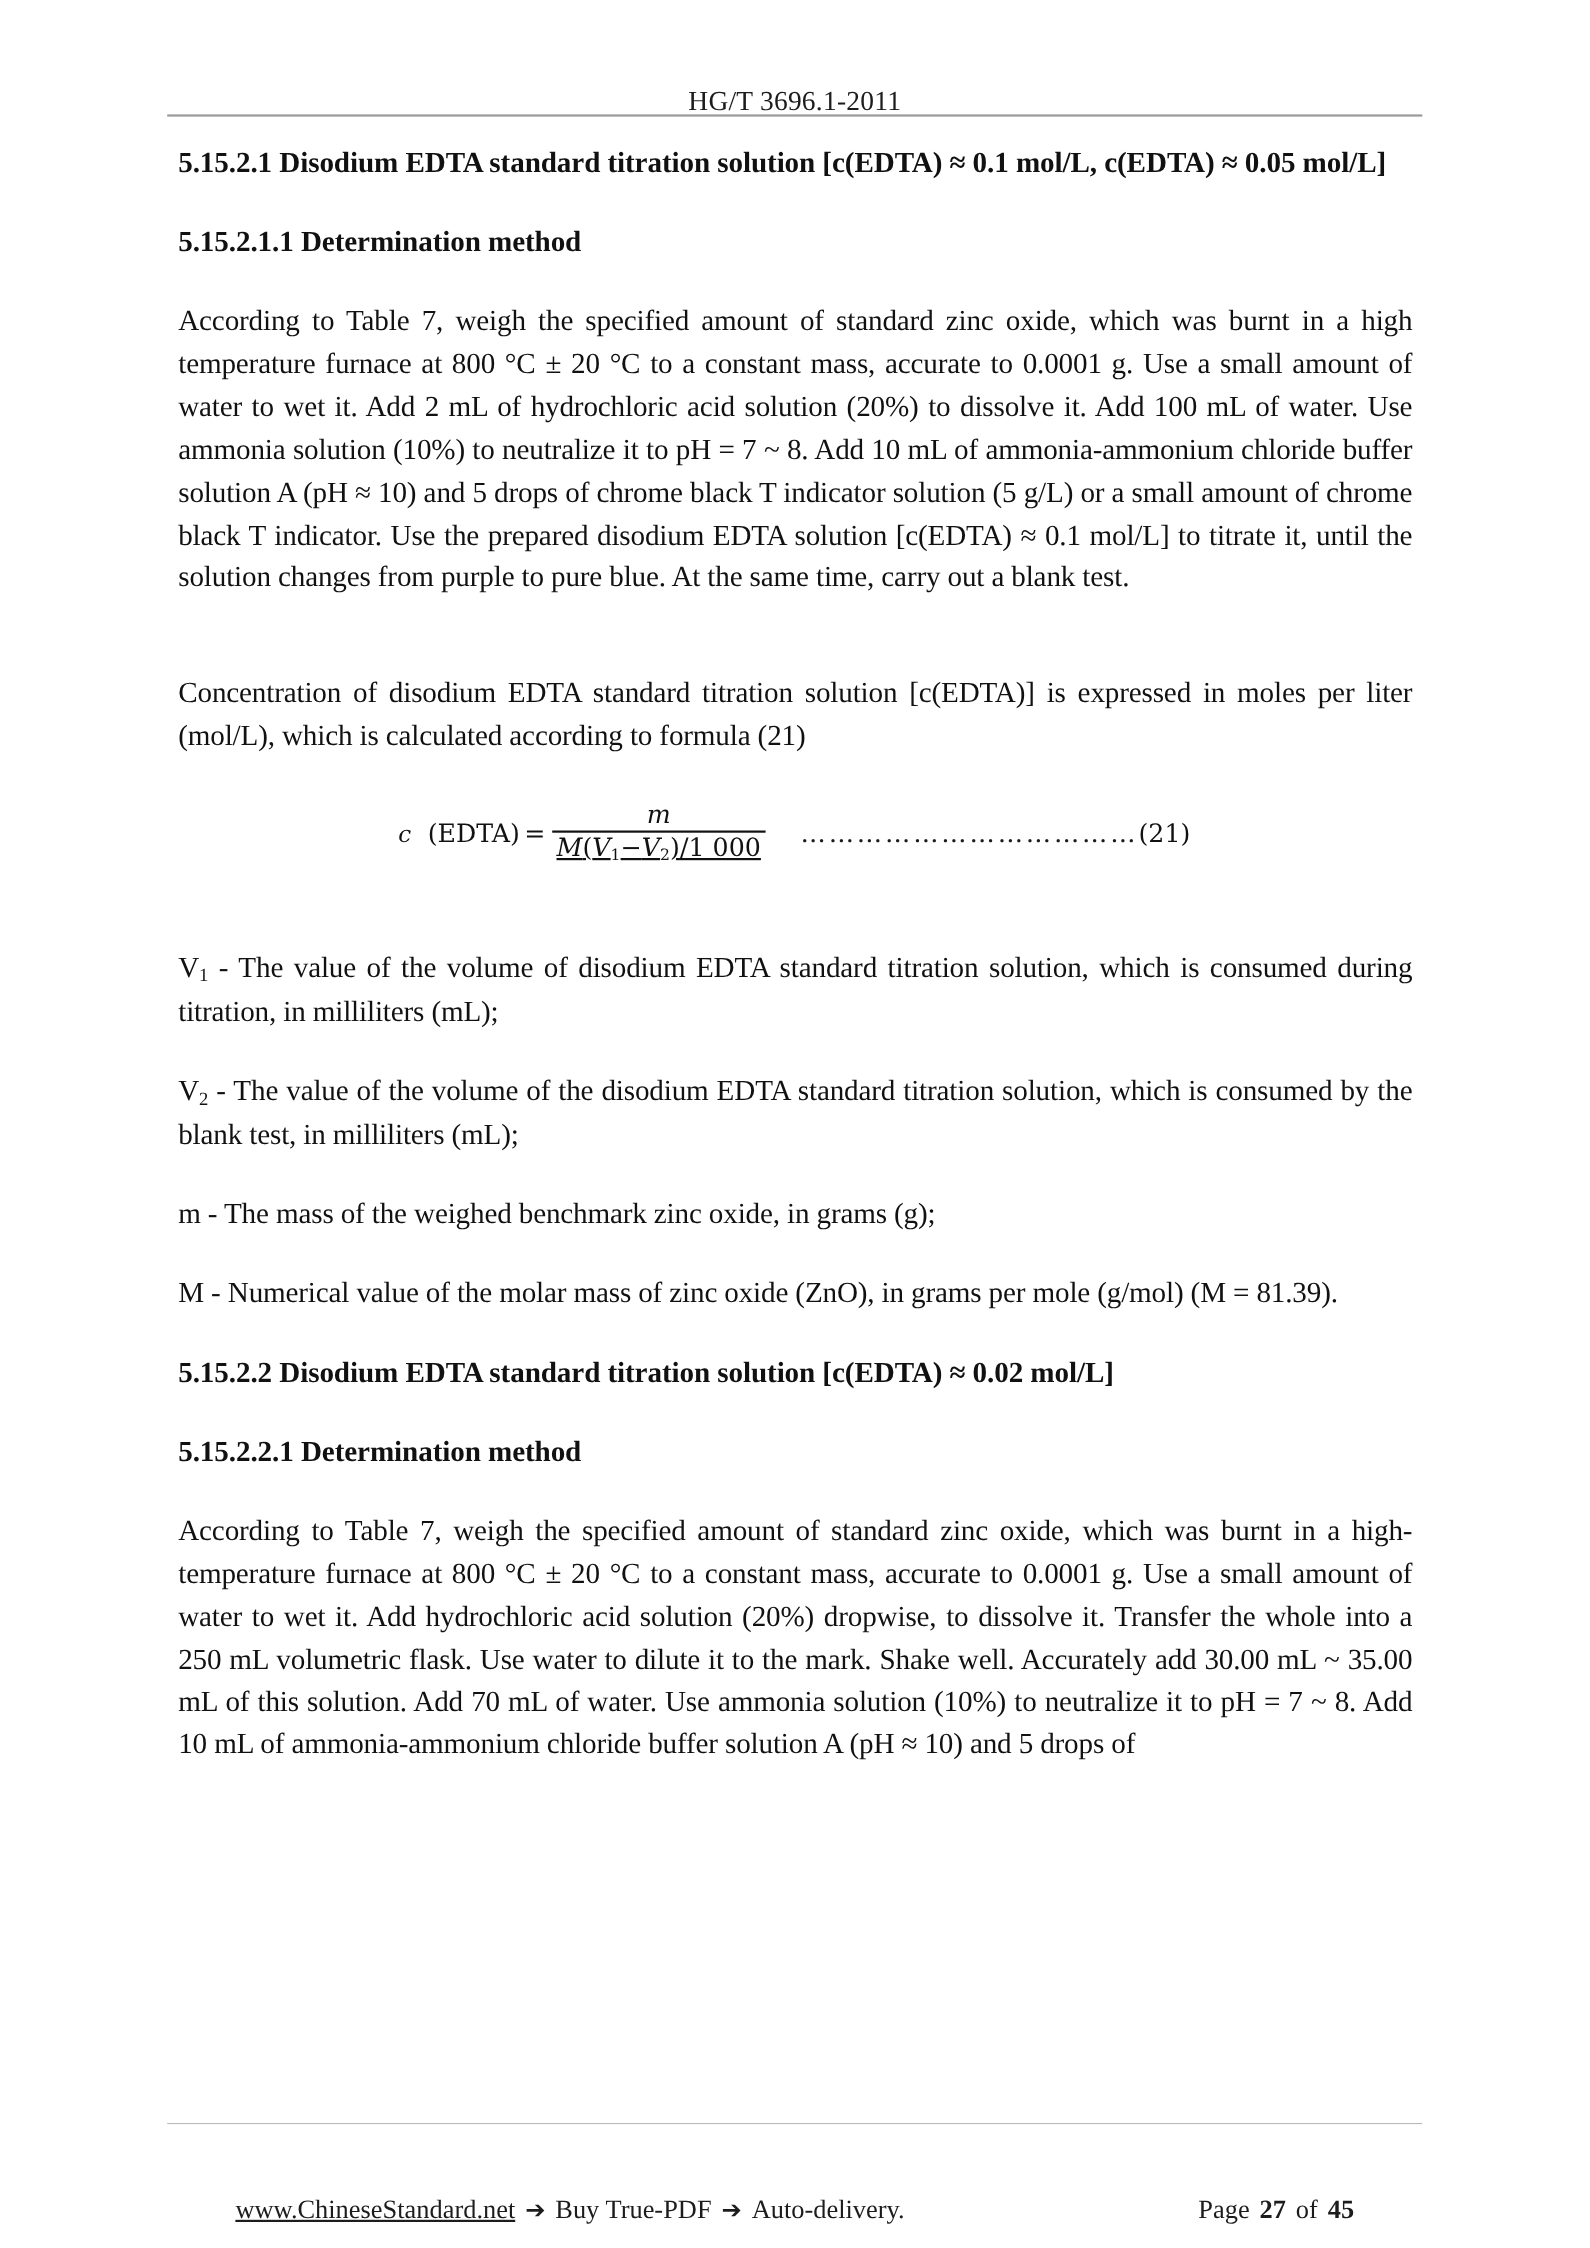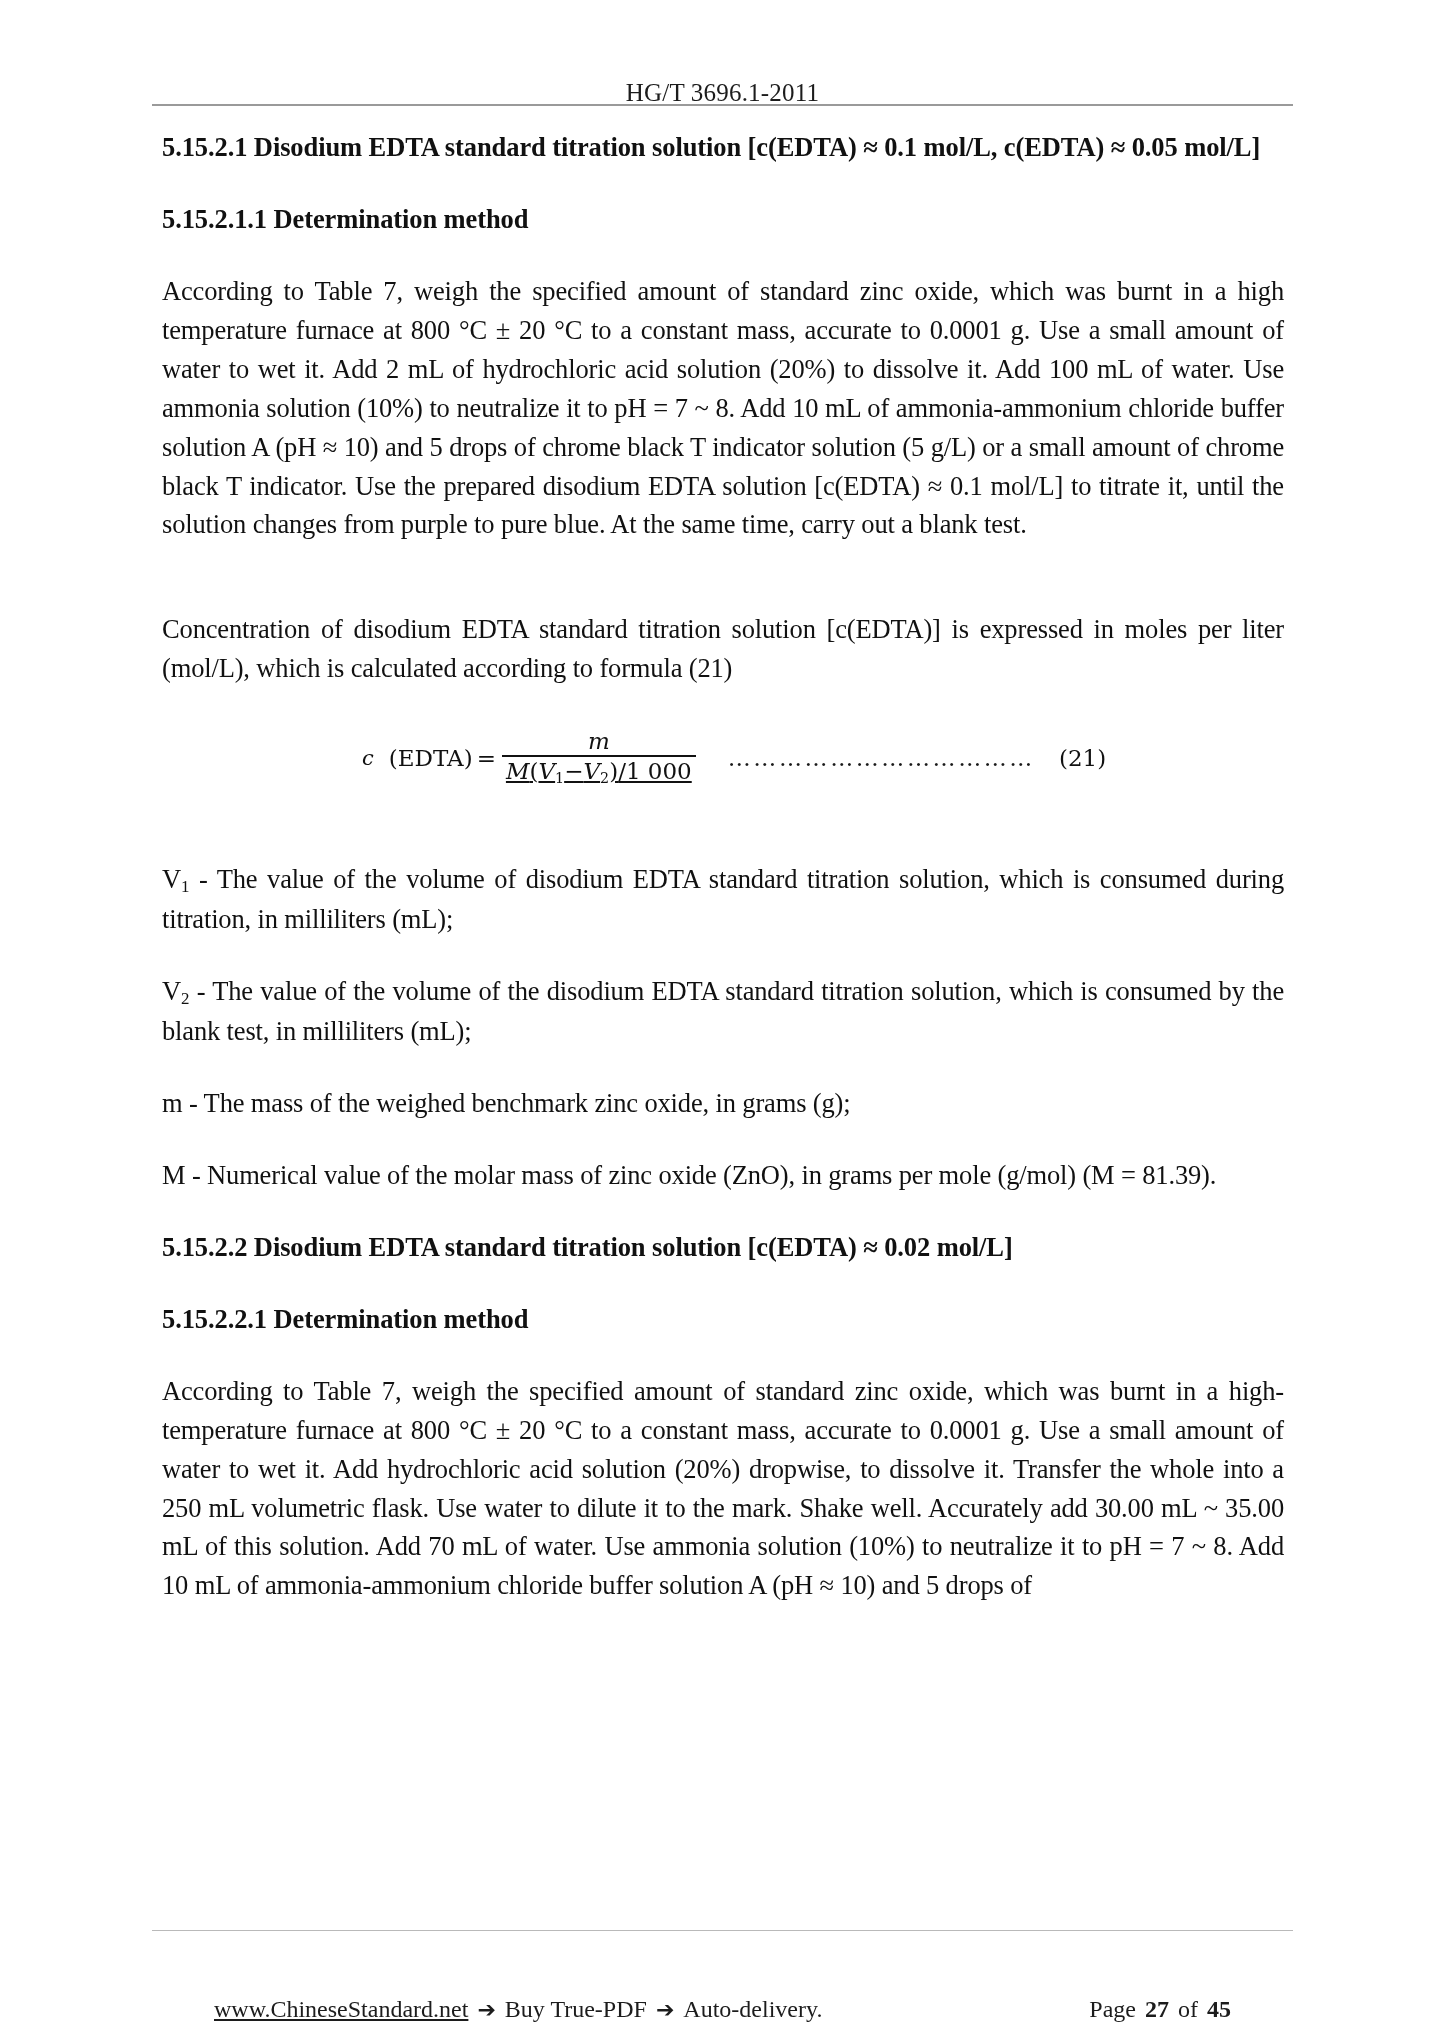--- a/index.html
+++ b/index.html
@@ -149,21 +149,20 @@
     vertical-align: -0.28em;
   }
   .leader {
     margin-left: 30px;
     font-size: 23px;
     letter-spacing: 2.6px;
     color: #1a1a1a;
     font-family: "DejaVu Serif", "Liberation Serif", serif;
   }
   .eqno {
-    margin-left: 24px;
     font-size: 23px;
     font-family: "DejaVu Serif", "Liberation Serif", serif;
   }
 
   sub.sb {
     font-size: 0.64em;
     vertical-align: -0.25em;
   }
 
   

